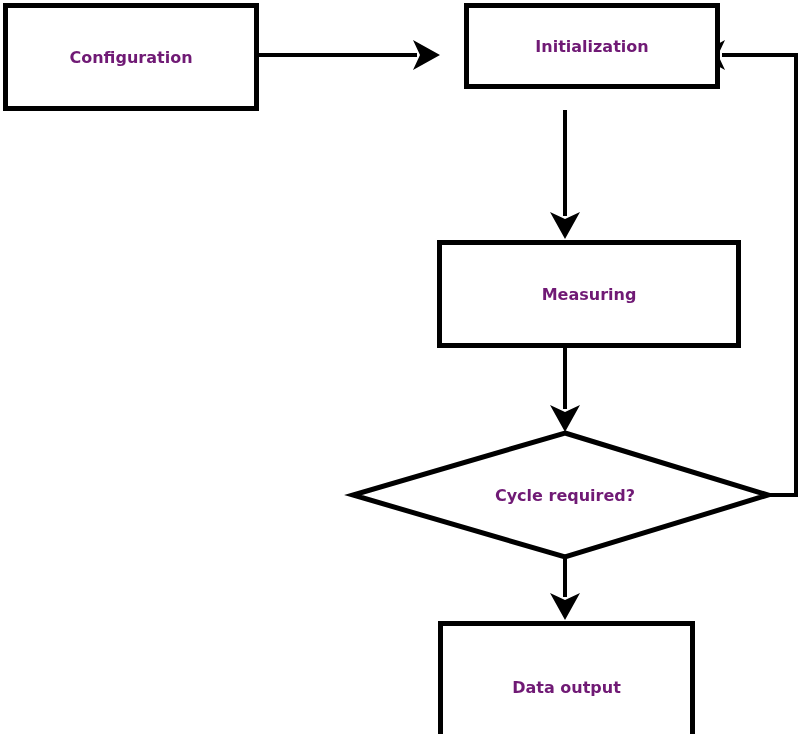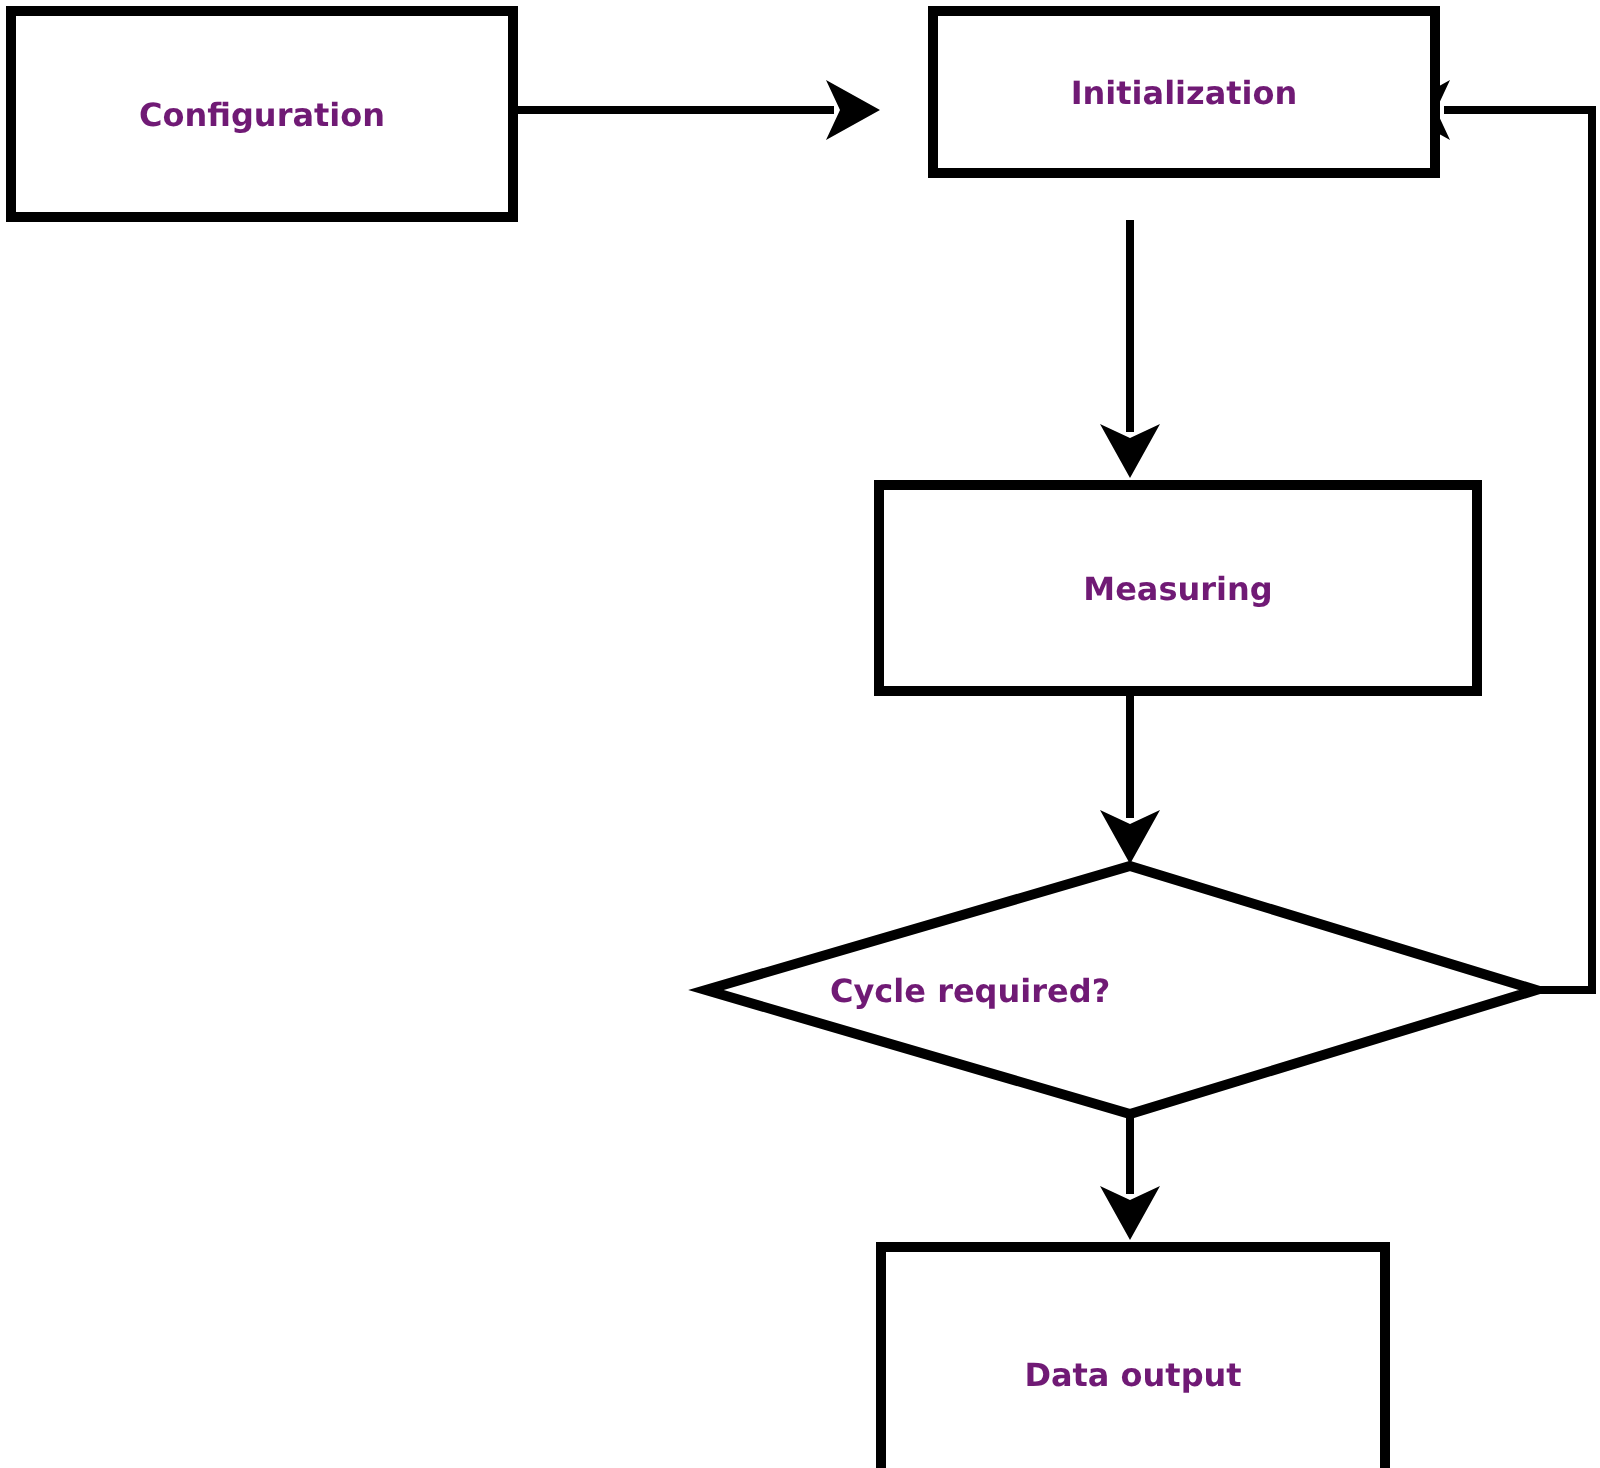--- a/index.html
+++ b/index.html
@@ -38,20 +38,21 @@
     font-weight: bold;
   }
   .diamond-label-wrap {
     position: absolute;
     left: 415px;
     top: 478px;
     width: 300px;
     height: 34px;
     display: flex;
     align-items: center;
+    justify-content: center;
   }
   .node-configuration  { left: 3px;   top: 3px;   width: 256px; height: 108px; }
   .node-initialization { left: 464px; top: 3px;   width: 256px; height: 86px; }
   .node-measuring      { left: 437px; top: 240px; width: 304px; height: 108px; }
   .node-data-output    { left: 438px; top: 621px; width: 257px; height: 132px; }
 </style>
 </head>
 <body>
 
 <div class="canvas">

